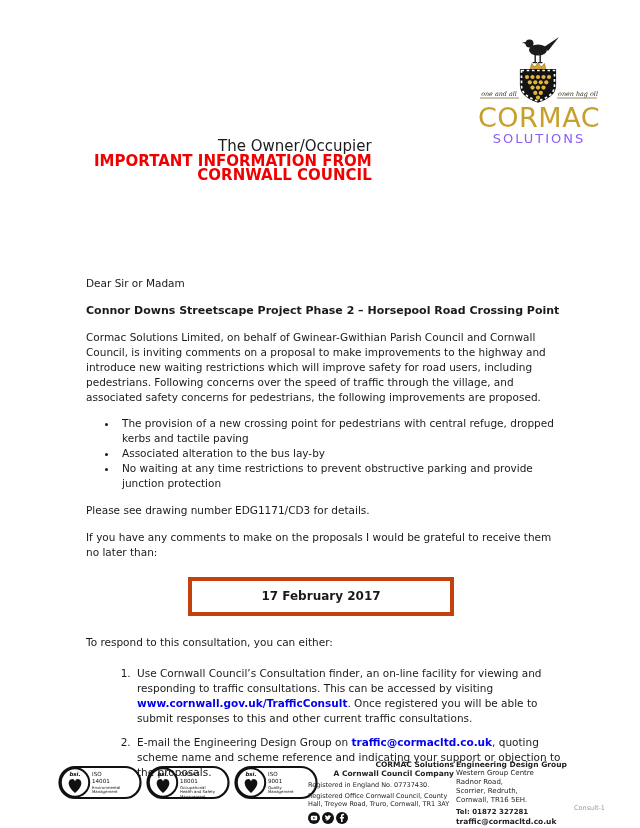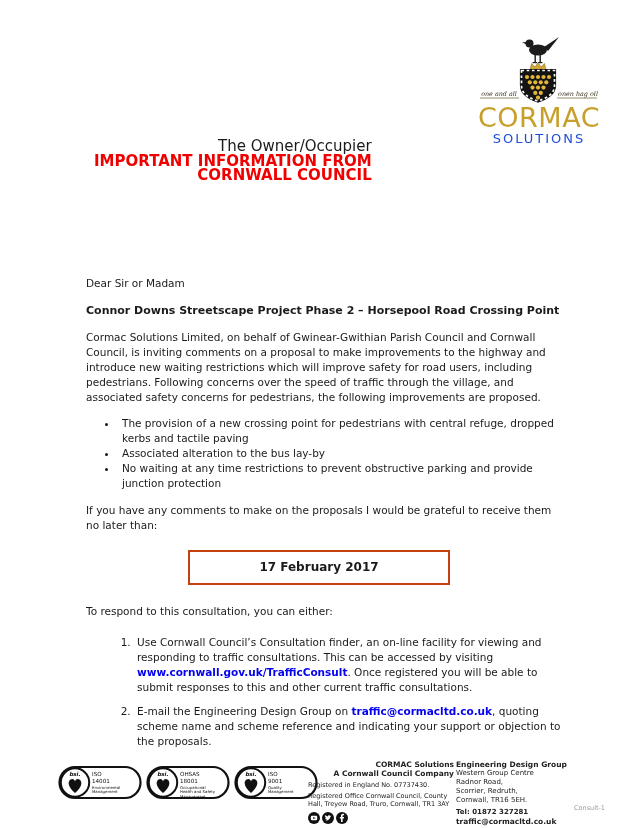--- a/index.html
+++ b/index.html
@@ -6,37 +6,37 @@
   body{
     width:640px;height:828px;background:#ffffff;position:relative;
     font-family:"DejaVu Sans","Liberation Sans",sans-serif;color:#1a1a1a;
     -webkit-font-smoothing:antialiased;overflow:hidden;
   }
   .abs{position:absolute;}
 
   
   .logo{left:478px;top:33px;width:122px;text-align:center;}
   .logo .brand{font-size:27px;letter-spacing:.5px;color:#c7a02c;font-weight:500;line-height:28px;margin-top:-3px;}
-  .logo .subbrand{font-size:13px;letter-spacing:2px;color:#1d4ed8;line-height:14px;}
+  .logo .subbrand{font-size:13px;letter-spacing:2px;color:#8b5cf6;line-height:14px;}
 
   
   .recipient{left:94px;top:139px;font-size:15px;line-height:14.5px;text-align:right;}
   .recipient .alert{color:#f00000;font-weight:bold;}
   .refblock{left:363px;top:182px;font-size:11px;line-height:15.5px;}
   .refblock .lbl{display:inline-block;width:78px;font-weight:bold;}
 
   
   .body-col{left:86px;top:276px;width:478px;font-size:10.5px;line-height:15px;}
   .body-col p{margin:0 0 12px 0;}
   .subject{font-weight:bold;font-size:11px;margin-bottom:12px;}
   .intro{margin-bottom:11px !important;}
   ul.bullets{margin:0 0 12px 0;padding-left:32px;}
   ul.bullets li{margin:0;padding-left:4px;}
   .comments{margin-bottom:17px !important;}
-  .deadline-box{width:258px;margin:0 0 19px 102px;border:2px solid #c2410c;
+  .deadline-box{width:258px;margin:0 0 19px 102px;border:4px solid #c2410c;
     text-align:center;font-weight:bold;font-size:12px;padding:8px 0;}
   .respond{margin-bottom:16px !important;}
   ol.options{margin:0;padding-left:48px;}
   ol.options li{margin:0 0 9px 0;padding-left:3px;}
   a.doclink{color:#0400f0;font-weight:bold;text-decoration:none;}
 
   
   .certs{left:58px;top:765px;display:flex;gap:4px;}
   .company{left:308px;top:760px;width:146px;font-size:6.5px;line-height:8px;color:#222;}
   .company .b{font-weight:bold;font-size:7.5px;line-height:9px;text-align:right;}
@@ -111,20 +111,21 @@
     <p>Dear Sir or Madam</p>
     <p class="subject">Connor Downs Streetscape Project Phase 2 – Horsepool Road Crossing Point</p>
     <p class="intro">Cormac Solutions Limited, on behalf of Gwinear-Gwithian Parish Council and Cornwall Council,  is inviting comments on a proposal to make improvements to the highway and introduce new waiting restrictions which will improve safety for road users, including pedestrians.  Following concerns over the speed of traffic through the village, and associated safety concerns for pedestrians, the following improvements are proposed.</p>
 
     <ul class="bullets">
       <li>The provision of a new crossing point for pedestrians with central refuge, dropped kerbs and tactile paving</li>
       <li>Associated alteration to the bus lay-by</li>
       <li>No waiting at any time restrictions to prevent obstructive parking and provide junction protection</li>
     </ul>
 
+    <p>Please see drawing number EDG1171/CD3 for details.</p>
     <p class="comments">If you have any comments to make on the proposals I would be grateful to receive them no later than:</p>
 
     <div class="deadline-box">
       <span>17 February 2017</span>
     </div>
 
     <p class="respond">To respond to this consultation, you can either:</p>
 
     <ol class="options">
       <li>

